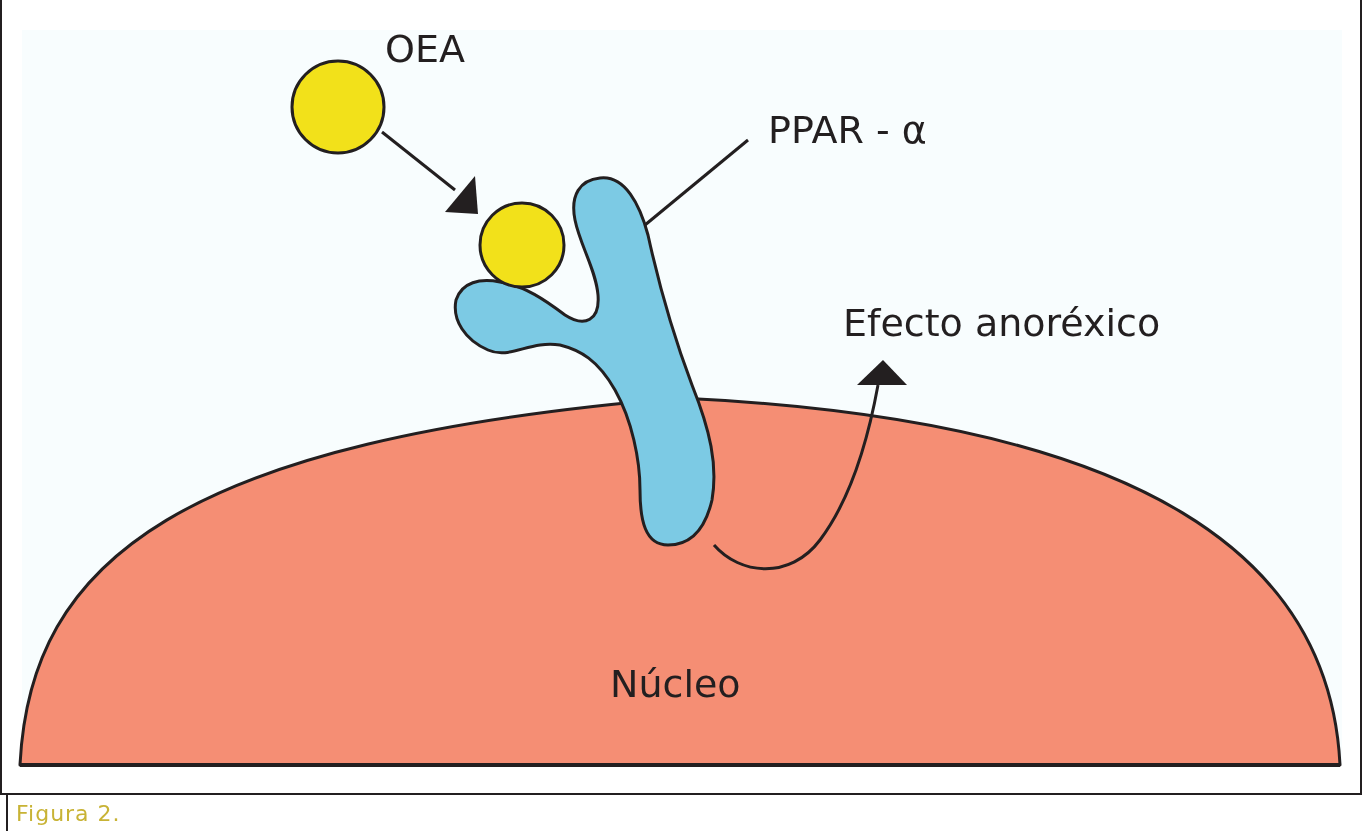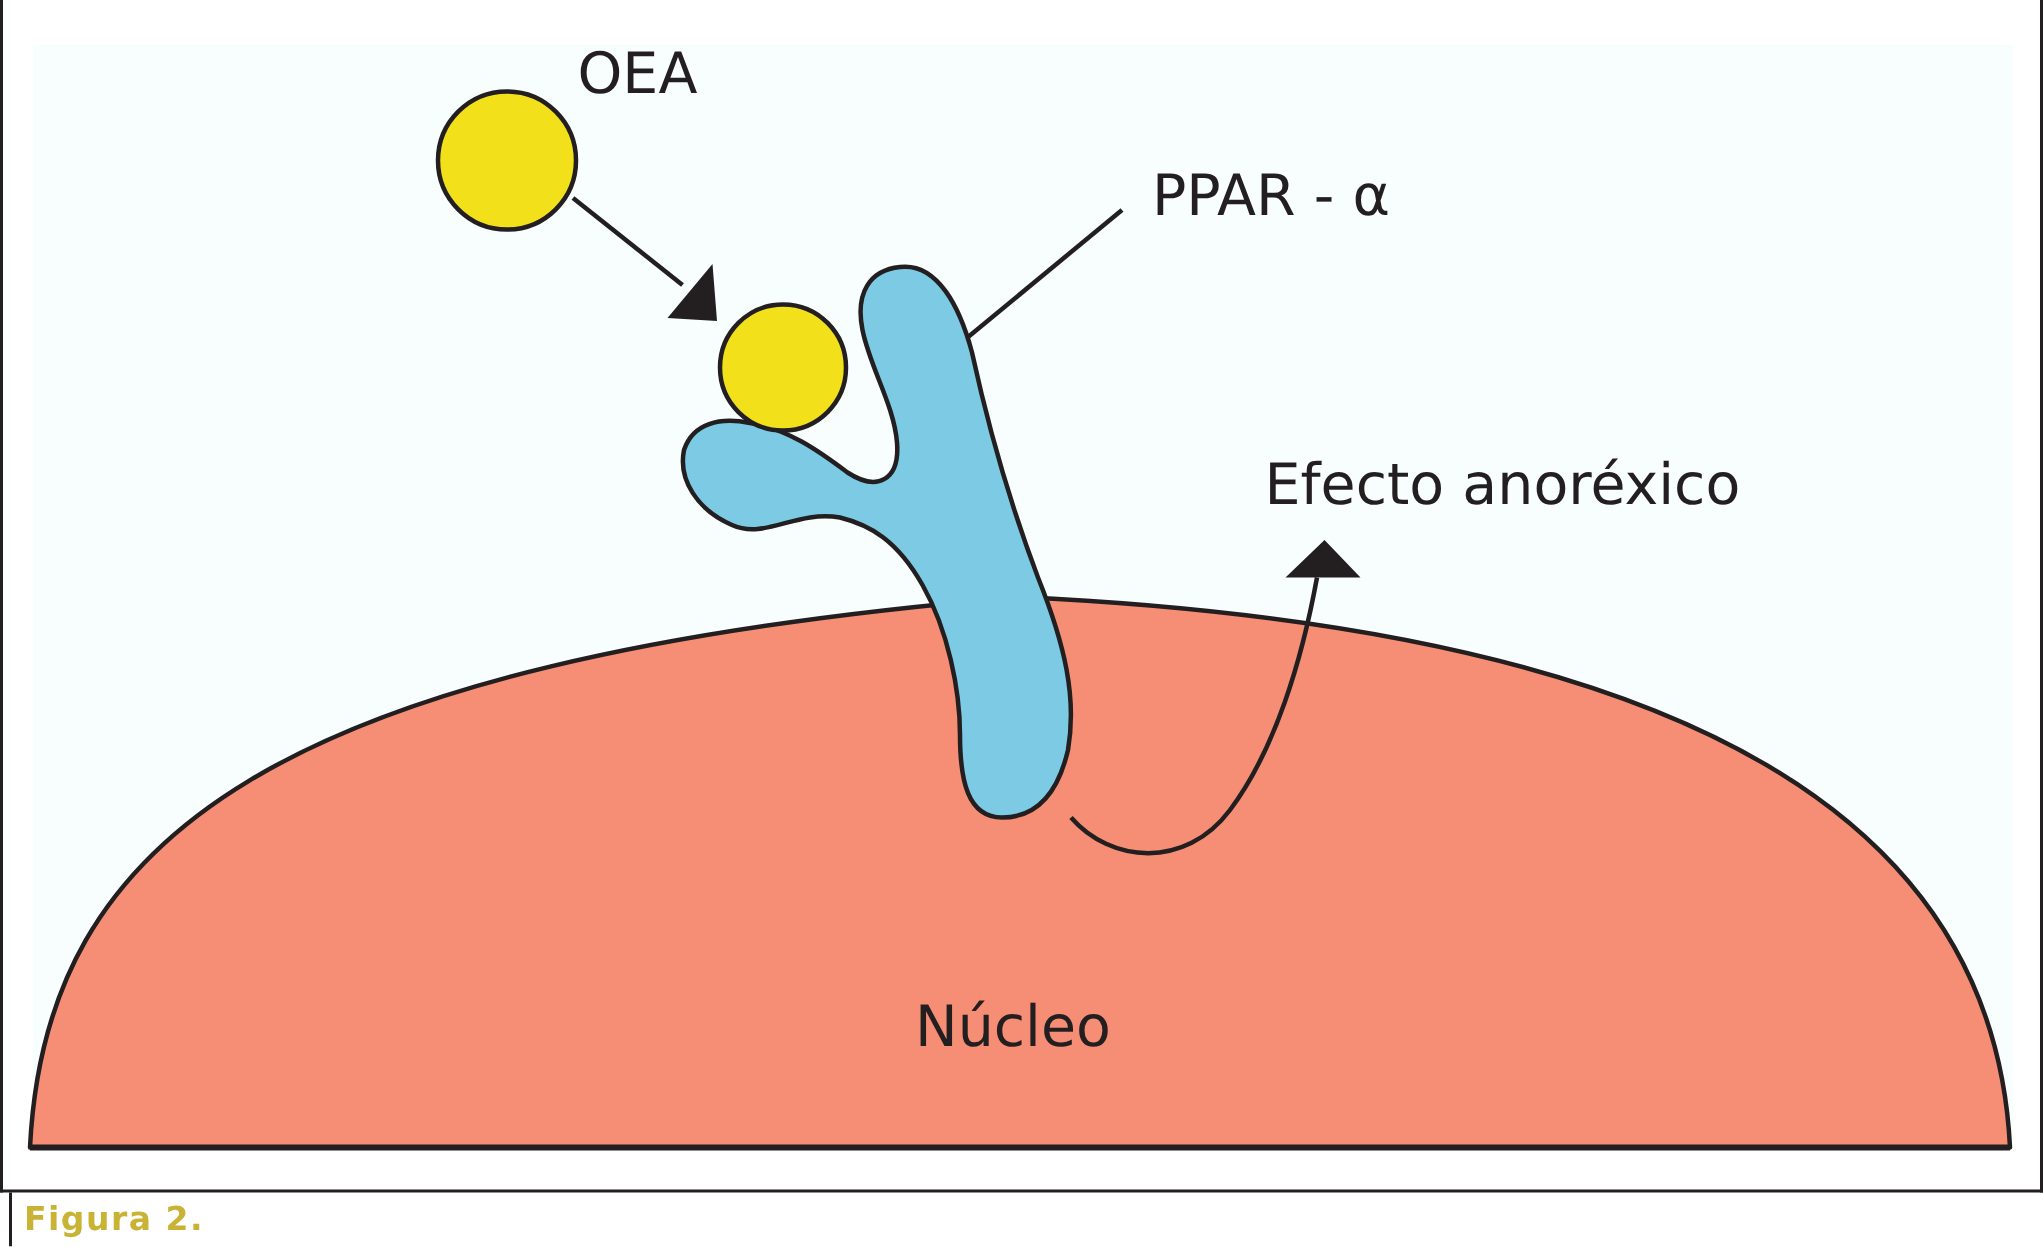--- a/index.html
+++ b/index.html
@@ -38,21 +38,21 @@
       top: 795px;
       width: 1356px;
       height: 36px;
       border-left: 2px solid #231f20;
     }
     #caption {
       position: absolute;
       left: 8px;
       top: 6px;
       font-family: "DejaVu Sans", sans-serif;
-      font-weight: bold;
+      font-weight: normal;
       font-size: 22px;
       letter-spacing: 1px;
       color: #c8b335;
     }
     .label-text {
       font-family: "DejaVu Sans", sans-serif;
       fill: #231f20;
     }
   </style>
 </head>

